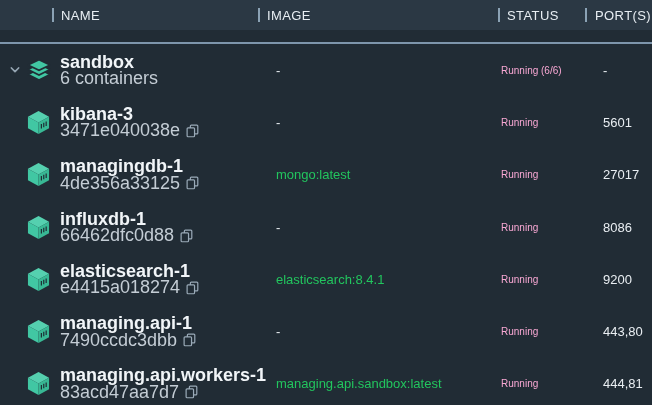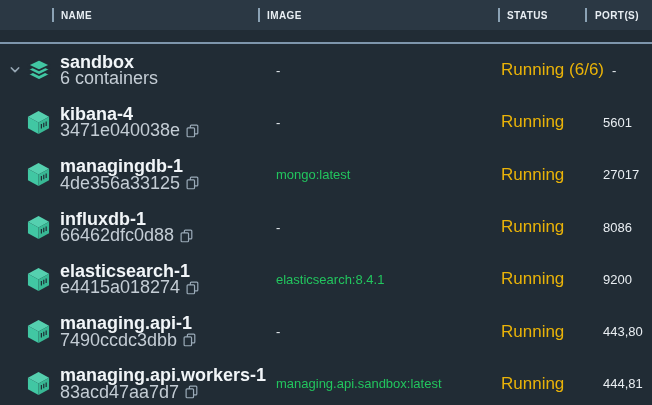--- a/index.html
+++ b/index.html
@@ -9,36 +9,36 @@
     -webkit-font-smoothing:antialiased;
   }
   
   .thead { position:relative; height:30px; background:#2b3844; }
   .hcell { position:absolute; top:0; height:30px; display:flex; align-items:center; gap:7px; cursor:pointer; }
   .hcell.c-name   { left:52px; }
   .hcell.c-image  { left:258px; }
   .hcell.c-status { left:498px; }
   .hcell.c-ports  { left:585px;gap:8px; }
   .hbar { width:2px; height:14px; background:#8ba2b5; }
-  .hlabel { color:#e8eef3; font-size:10px; font-weight:700; letter-spacing:.4px; }
+  .hlabel { color:#e8eef3; font-size:13px; font-weight:400; letter-spacing:.4px; }
   .spacer { height:12px; background:#212c35; }
   .topline { height:2px; background:#7e96ac; }
   
   .row { height:52.3px; display:flex; align-items:center; cursor:pointer; }
   .lead { flex:0 0 60px; display:flex; align-items:center; height:100%; }
   .chev { width:18px; margin-left:9px; display:flex; align-items:center; }
   .iconwrap { width:24px; display:flex; align-items:center; }
   .namecell { flex:0 0 208px; display:flex; flex-direction:column; justify-content:center; gap:3px; }
   .nm  { color:#f1f5f8; font-size:18px; font-weight:700; line-height:14px; }
   .sub { color:#c4cdd5; font-size:18px; line-height:13px; display:flex; align-items:center; gap:6px; }
   .copybtn { display:flex; align-items:center; cursor:pointer; }
   .imgcell { flex:0 0 216px; padding-left:8px; box-sizing:content-box; font-size:13px; color:#e9eef2;
              white-space:nowrap; overflow:hidden; }
   .imgcell.link { color:#22c55e; cursor:pointer; }
-  .stcell { flex:0 0 94px; padding-left:9px; font-size:17px; color:#eab308; white-space:nowrap; }
+  .stcell { flex:0 0 94px; padding-left:9px; font-size:10px; color:#f9a8d4; white-space:nowrap; }
   .ptcell { flex:1; padding-left:8px; font-size:13px; color:#e9eef2; white-space:nowrap; }
   svg { display:block; }
 </style>
 </head>
 <body>
 
 <div class="app">
 
   <div class="thead">
     <div class="hcell c-name">
@@ -91,21 +91,21 @@
       <span class="iconwrap">
         <svg width="23" height="25" viewBox="0 0 24 26">
           <path d="M12 1 L23 7 L12 13 L1 7 Z" fill="#55d0af"></path>
           <path d="M1 7 L12 13 L12 25 L1 19 Z" fill="#41c7a3"></path>
           <path d="M23 7 L12 13 L12 25 L23 19 Z" fill="#38b894"></path>
           <path d="M15 14.6 v4.6 M17.5 13.3 v4.6 M20 12 v4.6" stroke="#1d2831" stroke-width="1.2"></path>
         </svg>
       </span>
     </div>
     <div class="namecell">
-      <span class="nm">kibana-4</span>
+      <span class="nm">kibana-3</span>
       <span class="sub">
         <span>3471e040038e</span>
         <span class="copybtn">
           <svg width="13" height="14" viewBox="0 0 14 15">
               <rect x="4.7" y="1.2" width="8" height="9.5" rx="1" fill="none" stroke="#9aaab8" stroke-width="1.3"></rect>
               <rect x="1.2" y="4.2" width="8" height="9.5" rx="1" fill="#212c35" stroke="#9aaab8" stroke-width="1.3"></rect>
             </svg>
         </span>
       </span>
     </div>

